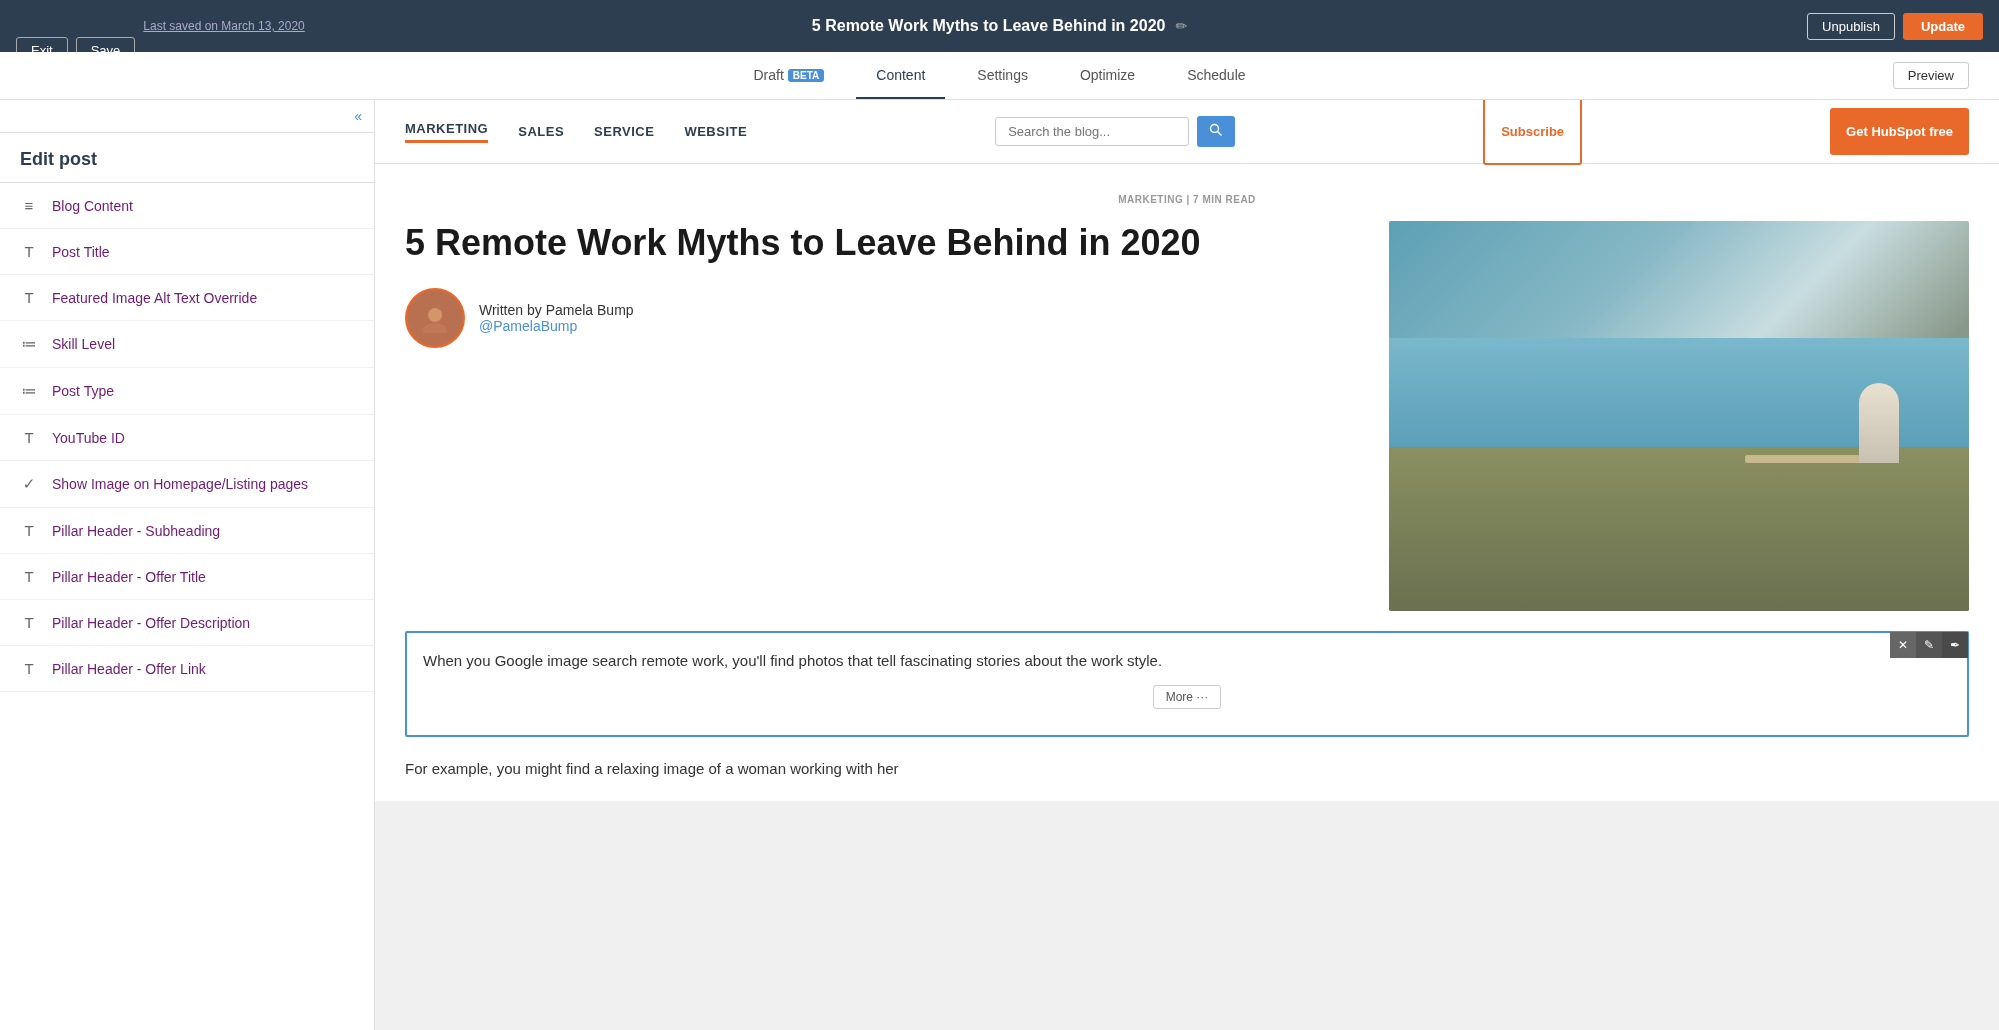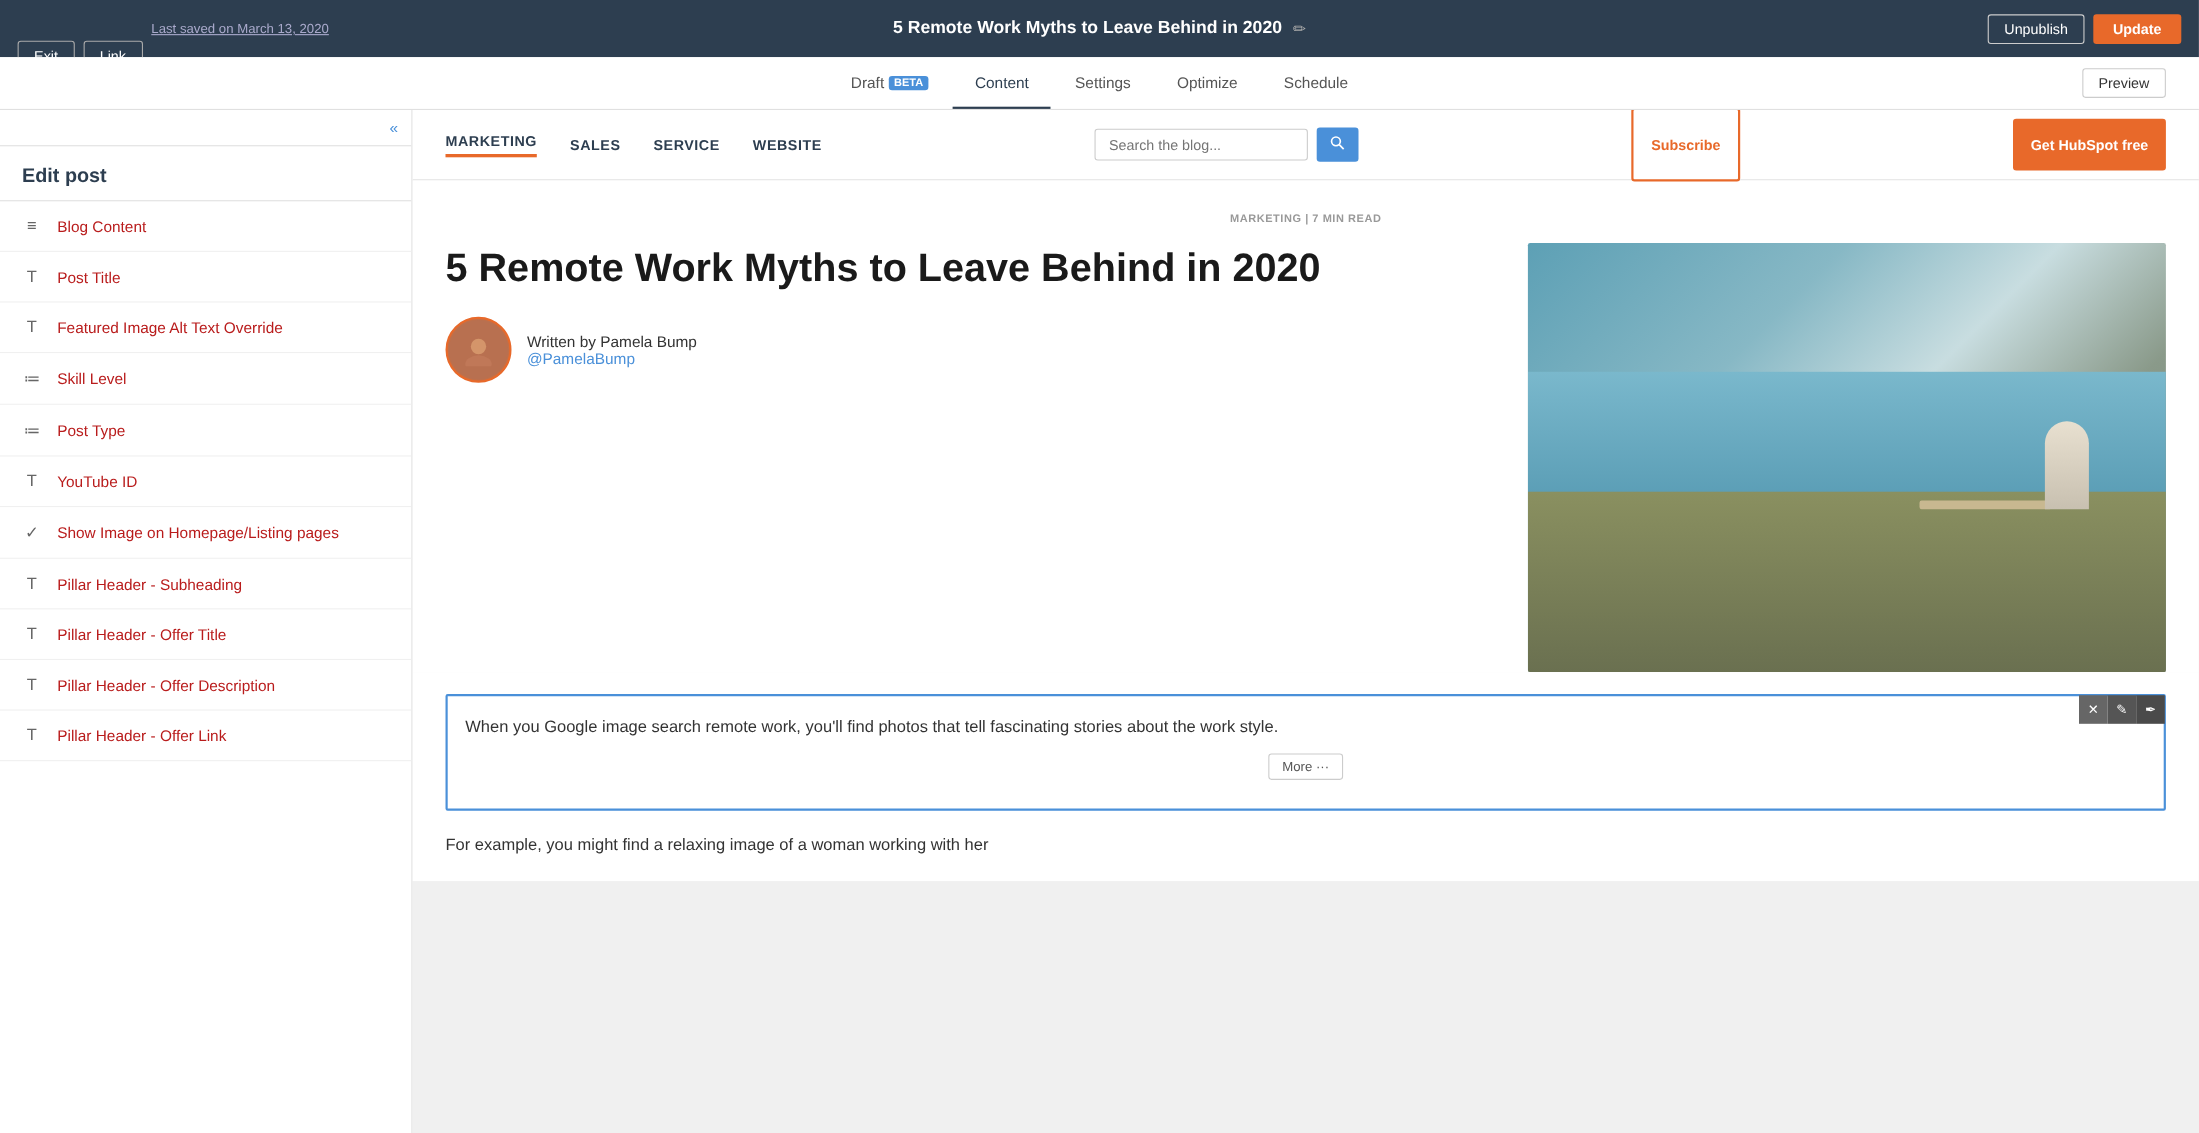--- a/index.html
+++ b/index.html
@@ -27,21 +27,21 @@
     .btn-update {
       background: #e8692a; border: none; color: #fff;
       padding: 6px 18px; border-radius: 3px; cursor: pointer; font-size: 13px; font-weight: 600;
     }
 
     
     .nav-tabs-bar {
       background: #fff; display: flex; align-items: center; justify-content: center;
       border-bottom: 1px solid #e0e0e0; height: 48px; position: relative;
     }
-    .nav-tabs { display: flex; gap: 2px; }
+    .nav-tabs { display: flex; gap: 12px; }
     .nav-tab {
       padding: 14px 20px; font-size: 14px; color: #555; cursor: pointer;
       border-bottom: 2px solid transparent; text-decoration: none;
     }
     .nav-tab.active { color: #2d3e50; border-bottom: 2px solid #2d3e50; font-weight: 500; }
     .beta-badge {
       background: #4a90d9; color: #fff; font-size: 10px; font-weight: 700;
       padding: 1px 5px; border-radius: 3px; margin-left: 4px; vertical-align: middle;
     }
     .btn-preview {
@@ -65,21 +65,21 @@
       border-bottom: 1px solid #e0e0e0;
     }
     .collapse-icon { color: #4a90d9; cursor: pointer; font-size: 14px; }
     .sidebar-title { padding: 16px 20px 12px; font-size: 18px; font-weight: 600; color: #2d3e50; border-bottom: 1px solid #e0e0e0; }
     .sidebar-items { overflow-y: auto; flex: 1; }
     .sidebar-item {
       display: flex; align-items: center; padding: 14px 20px; cursor: pointer;
       border-bottom: 1px solid #f0f0f0; gap: 14px;
     }
     .sidebar-item-icon { color: #666; font-size: 15px; width: 18px; text-align: center; flex-shrink: 0; }
-    .sidebar-item-label { font-size: 14px; color: #b91c1c; }
+    .sidebar-item-label { font-size: 14px; color: #701a75; }
 
     
     .content-area {
       flex: 1; overflow-y: auto; background: #f0f0f0;
     }
 
     
     .blog-header {
       background: #fff; padding: 0 30px; display: flex; align-items: center;
       justify-content: space-between; border-bottom: 1px solid #e0e0e0; height: 64px;
@@ -163,21 +163,21 @@
       border-radius: 3px; font-size: 12px; color: #555; cursor: pointer; margin: 10px auto; display: block; width: fit-content;
     }
     .text-box-paragraph { font-size: 15px; color: #333; line-height: 1.6; }
   </style>
 </head>
 <body>
 
 <div class="top-bar">
   <div class="top-bar-left">
     <button class="btn-exit">Exit</button>
-    <button class="btn-save">Link</button>
+    <button class="btn-save">Save</button>
     <span class="last-saved">Last saved on March 13, 2020</span>
   </div>
   <div class="top-bar-center">
     <span class="page-title-text">5 Remote Work Myths to Leave Behind in 2020</span>
     <span class="edit-pencil-icon">✏</span>
   </div>
   <div class="top-bar-right">
     <button class="btn-unpublish">Unpublish</button>
     <button class="btn-update">Update</button>
   </div>

